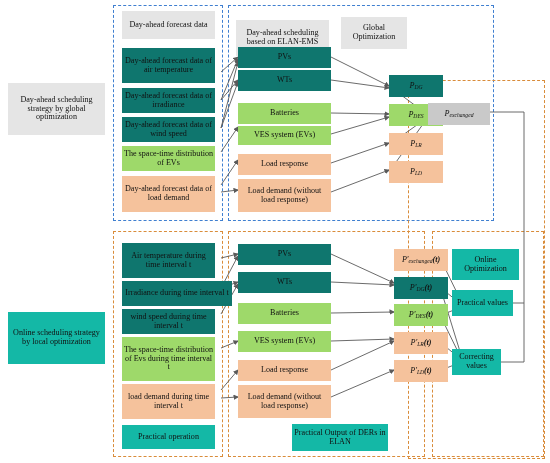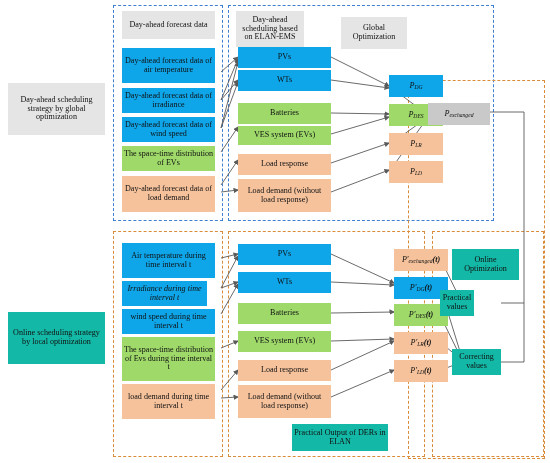--- a/index.html
+++ b/index.html
@@ -4,21 +4,21 @@
 <style>
   html,body{margin:0;padding:0;background:#ffffff;}
   body{width:550px;height:463px;position:relative;
        font-family:"Liberation Serif", serif;color:#111;overflow:hidden;}
   #stage{position:absolute;left:0;top:0;width:550px;height:463px;}
 
   .box{position:absolute;box-sizing:border-box;display:flex;align-items:center;
        justify-content:center;text-align:center;line-height:1.08;
        font-size:8.1px;padding:1px 2px;}
   .blue{background:#e5e5e5;}
-  .green{background:#0ea5e9;}
+  .green{background:#0f766e;}
   .lgreen{background:#9ed96a;}
   .orange{background:#f5c29c;}
   .purple{background:#14b8a6;}
   .gray{background:#c9c9c9;}
 
   .dash{position:absolute;box-sizing:border-box;background:transparent;}
   .dblue{border:1.1px dashed #3f7fd0;}
   .ddash-orange{border:1.1px dashed #d98c3a;}
 
   svg.lines{position:absolute;left:0;top:0;width:550px;height:463px;
@@ -105,21 +105,21 @@
       <path d="M441,370 L462,362"></path>
       <path d="M441,290 L462,358"></path>
       <path d="M441,317 L462,360"></path>
     </g>
   </svg>
 
   <div class="box blue" style="left:8px;top:83px;width:97px;height:52px;">Day-ahead scheduling strategy by global optimization</div>
   <div class="box purple" style="left:8px;top:312px;width:97px;height:52px;">Online scheduling strategy by local optimization</div>
 
   <div class="box blue" style="left:122px;top:11px;width:93px;height:28px;">Day-ahead forecast data</div>
-  <div class="box blue" style="left:236px;top:11px;width:68px;height:36px;">Day-ahead scheduling based on ELAN-EMS</div>
+  <div class="box blue" style="left:236px;top:20px;width:93px;height:36px;">Day-ahead scheduling based on ELAN-EMS</div>
   <div class="box blue" style="left:341px;top:17px;width:66px;height:32px;">Global Optimization</div>
 
   <div class="box green" style="left:122px;top:48px;width:93px;height:35px;">Day-ahead forecast data of air temperature</div>
   <div class="box green" style="left:122px;top:88px;width:93px;height:25px;">Day-ahead forecast data of irradiance</div>
   <div class="box green" style="left:122px;top:117px;width:93px;height:25px;">Day-ahead forecast data of wind speed</div>
   <div class="box lgreen" style="left:122px;top:146px;width:93px;height:25px;">The space-time distribution of EVs</div>
   <div class="box orange" style="left:122px;top:176px;width:93px;height:36px;">Day-ahead forecast data of load demand</div>
 
   <div class="box green" style="left:238px;top:47px;width:93px;height:21px;">PVs</div>
   <div class="box green" style="left:238px;top:70px;width:93px;height:21px;">WTs</div>
@@ -139,24 +139,25 @@
   </div>
   <div class="box orange pvar" style="left:389px;top:161px;width:54px;height:22px;">
     <span><span>P</span><span class="sub">LD</span></span>
   </div>
 
   <div class="box gray pvar" style="left:428px;top:103px;width:62px;height:22px;">
     <span><span>P</span><span class="sub">exchanged</span></span>
   </div>
 
   <div class="box green" style="left:122px;top:243px;width:93px;height:35px;">Air temperature during time interval t</div>
-  <div class="box green" style="left:122px;top:281px;width:85px;height:25px;font-style:italic;">Irradiance during time interval t</div>
+  <div class="box green" style="left:122px;top:281px;width:110px;height:25px;">Irradiance during time interval t</div>
   <div class="box green" style="left:122px;top:309px;width:93px;height:25px;">wind speed during time interval t</div>
   <div class="box lgreen" style="left:122px;top:337px;width:93px;height:44px;">The space-time distribution of Evs during time interval t</div>
   <div class="box orange" style="left:122px;top:384px;width:93px;height:35px;">load demand during time interval t</div>
+  <div class="box purple" style="left:122px;top:425px;width:93px;height:24px;">Practical operation</div>
 
   <div class="box green" style="left:238px;top:244px;width:93px;height:21px;">PVs</div>
   <div class="box green" style="left:238px;top:272px;width:93px;height:21px;">WTs</div>
   <div class="box lgreen" style="left:238px;top:303px;width:93px;height:21px;">Batteries</div>
   <div class="box lgreen" style="left:238px;top:331px;width:93px;height:21px;">VES system (EVs)</div>
   <div class="box orange" style="left:238px;top:360px;width:93px;height:21px;">Load response</div>
   <div class="box orange" style="left:238px;top:385px;width:93px;height:33px;">Load demand (without load response)</div>
   <div class="box purple" style="left:292px;top:424px;width:96px;height:27px;">Practical Output of DERs in ELAN</div>
 
   <div class="box orange pvar" style="left:394px;top:249px;width:54px;height:22px;">
@@ -169,16 +170,16 @@
     <span><span class="pri">P'</span><span class="sub">DES</span><span class="t">(t)</span></span>
   </div>
   <div class="box orange pvar" style="left:394px;top:332px;width:54px;height:22px;">
     <span><span class="pri">P'</span><span class="sub">LR</span><span class="t">(t)</span></span>
   </div>
   <div class="box orange pvar" style="left:394px;top:360px;width:54px;height:22px;">
     <span><span class="pri">P'</span><span class="sub">LD</span><span class="t">(t)</span></span>
   </div>
 
   <div class="box purple" style="left:452px;top:249px;width:67px;height:31px;">Online Optimization</div>
-  <div class="box purple" style="left:440px;top:290px;width:34px;height:26px;">Practical values</div>
+  <div class="box purple" style="left:452px;top:290px;width:61px;height:26px;">Practical values</div>
   <div class="box purple" style="left:452px;top:349px;width:49px;height:26px;">Correcting values</div>
 
 </div>
 
 </body></html>

